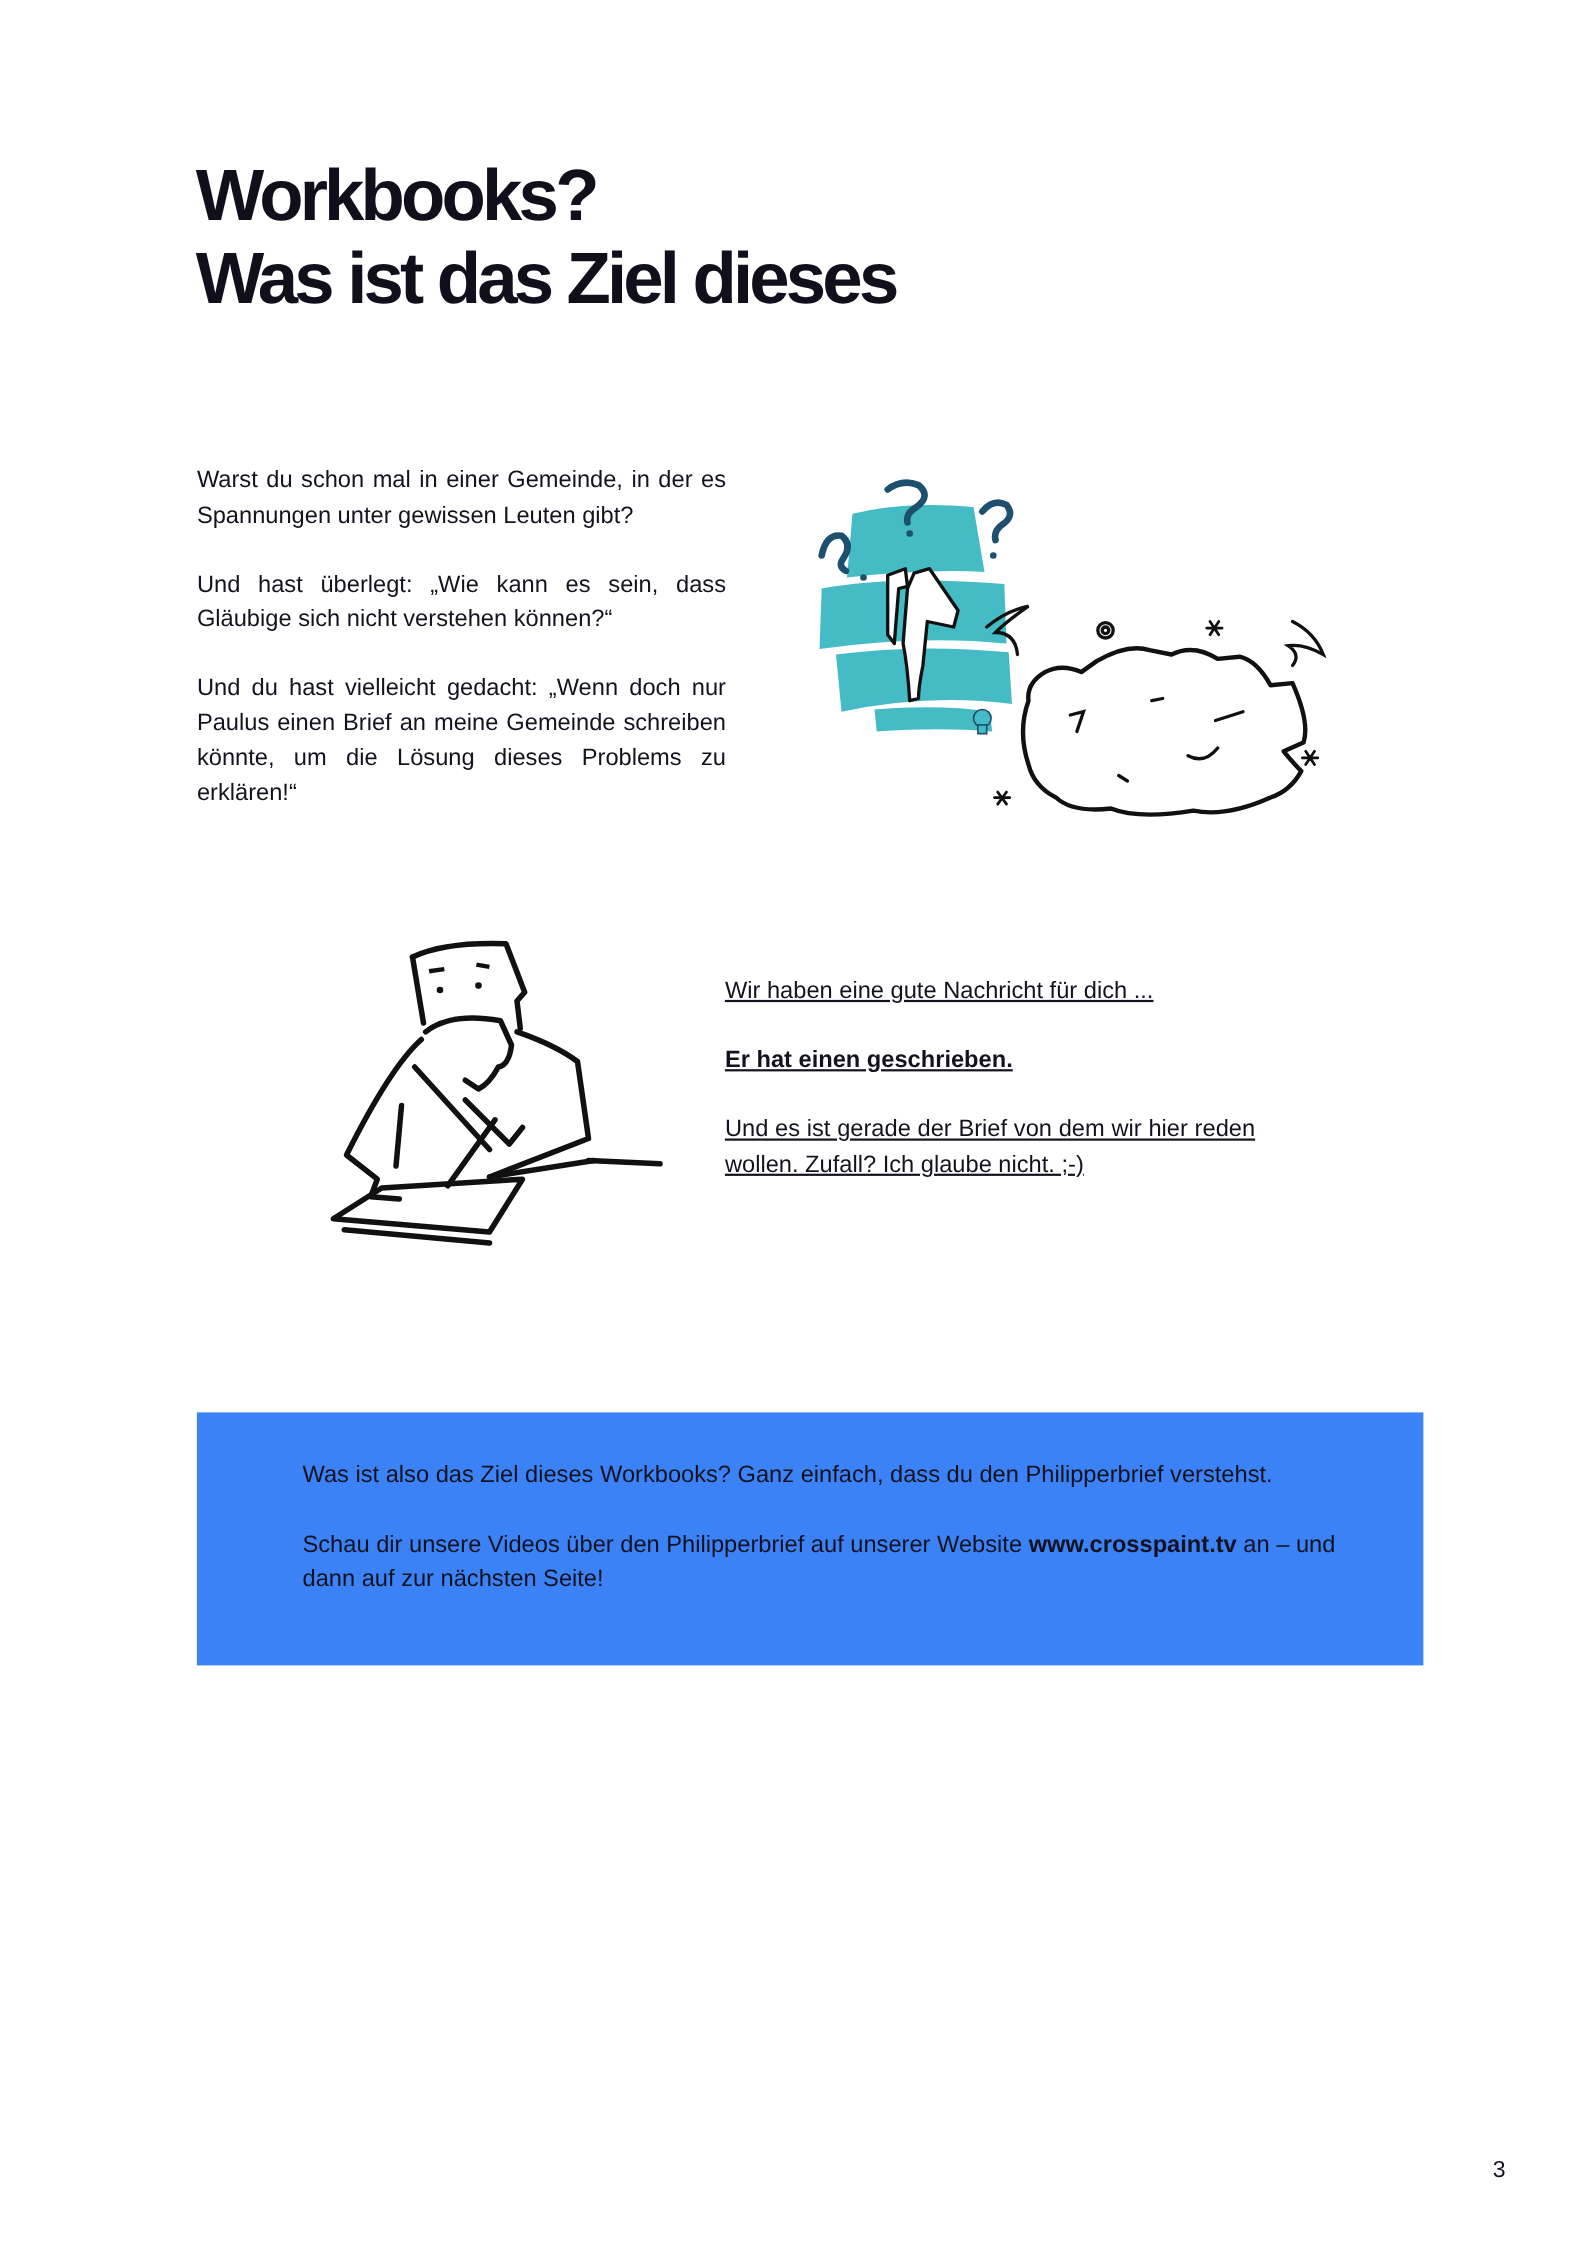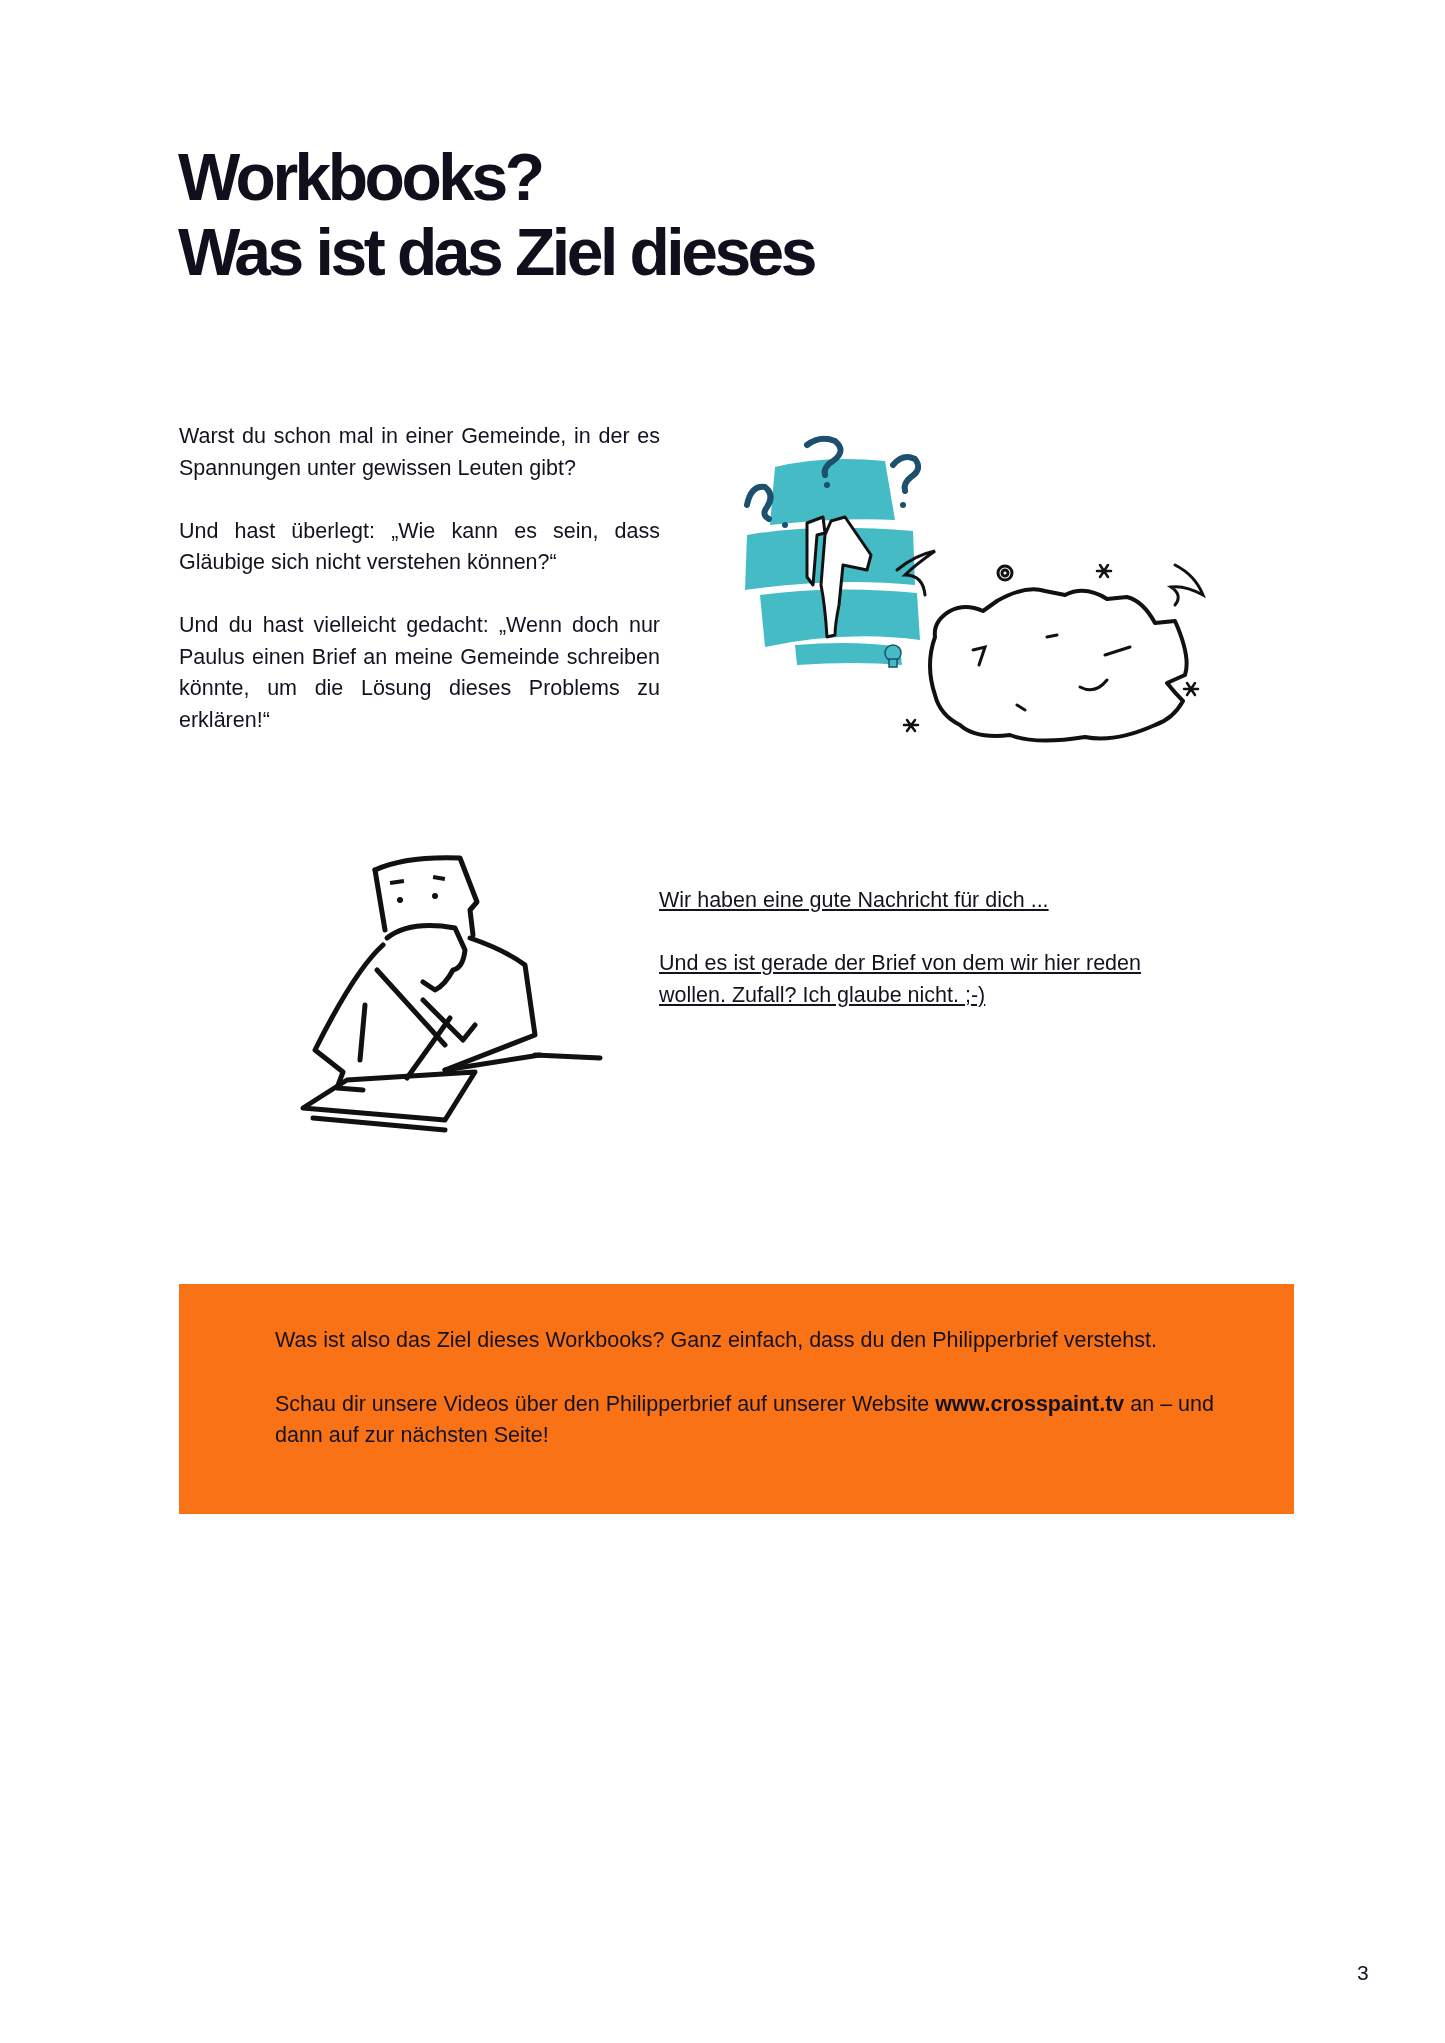--- a/index.html
+++ b/index.html
@@ -20,21 +20,21 @@
     .para-block p { margin: 0 0 31.5px 0; text-align: justify; text-align-last: left; }
     .para-block p:last-child { margin-bottom: 0; }
     .left-text { left: 179px; top: 421px; width: 481px; }
     .right-text { left: 659px; top: 885px; width: 482px; text-decoration: underline; }
     .bold { font-weight: 700; }
     .illus { position: absolute; }
     .illus-conflict { left: 735px; top: 425px; width: 500px; height: 335px; }
     .illus-paul { left: 285px; top: 850px; width: 330px; height: 290px; }
     .goal-box {
       position: absolute; left: 179px; top: 1284px; width: 1115px; height: 230px;
-      background: #f97316;
+      background: #3b82f6;
     }
     .goal-box .inner {
       position: absolute; left: 96px; top: 41px; width: 980px;
       font-size: 21.5px; line-height: 31.5px; color: #15121f;
     }
     .goal-box p { margin: 0 0 32px 0; }
     .page-number {
       position: absolute; left: 1357px; top: 1961px; font-size: 21px; color: #15121f;
     }
   </style>
@@ -134,20 +134,21 @@
       <rect x="105" y="30" width="14" height="4" transform="rotate(-8 112 32)"></rect>
       <rect x="148" y="26" width="12" height="4" transform="rotate(10 154 28)"></rect>
       <circle cx="115" cy="50" r="3"></circle>
         <circle cx="150" cy="46" r="3"></circle>
     </g>
   </svg>
 </div>
 
 <div class="para-block right-text">
   <p>Wir haben eine gute Nachricht für dich ...</p>
+  <p class="bold">Er hat einen geschrieben.</p>
   <p>Und es ist gerade der Brief von dem wir hier reden wollen. Zufall? Ich glaube nicht. ;-)</p>
 </div>
 
 <div class="goal-box">
   <div class="inner">
     <p>Was ist also das Ziel dieses Workbooks? Ganz einfach, dass du den Philipperbrief verstehst.</p>
     <p><span>Schau dir unsere Videos über den Philipperbrief auf unserer Website </span><span class="bold">www.crosspaint.tv</span><span> an – und dann auf zur nächsten Seite!</span></p>
   </div>
 </div>
 

